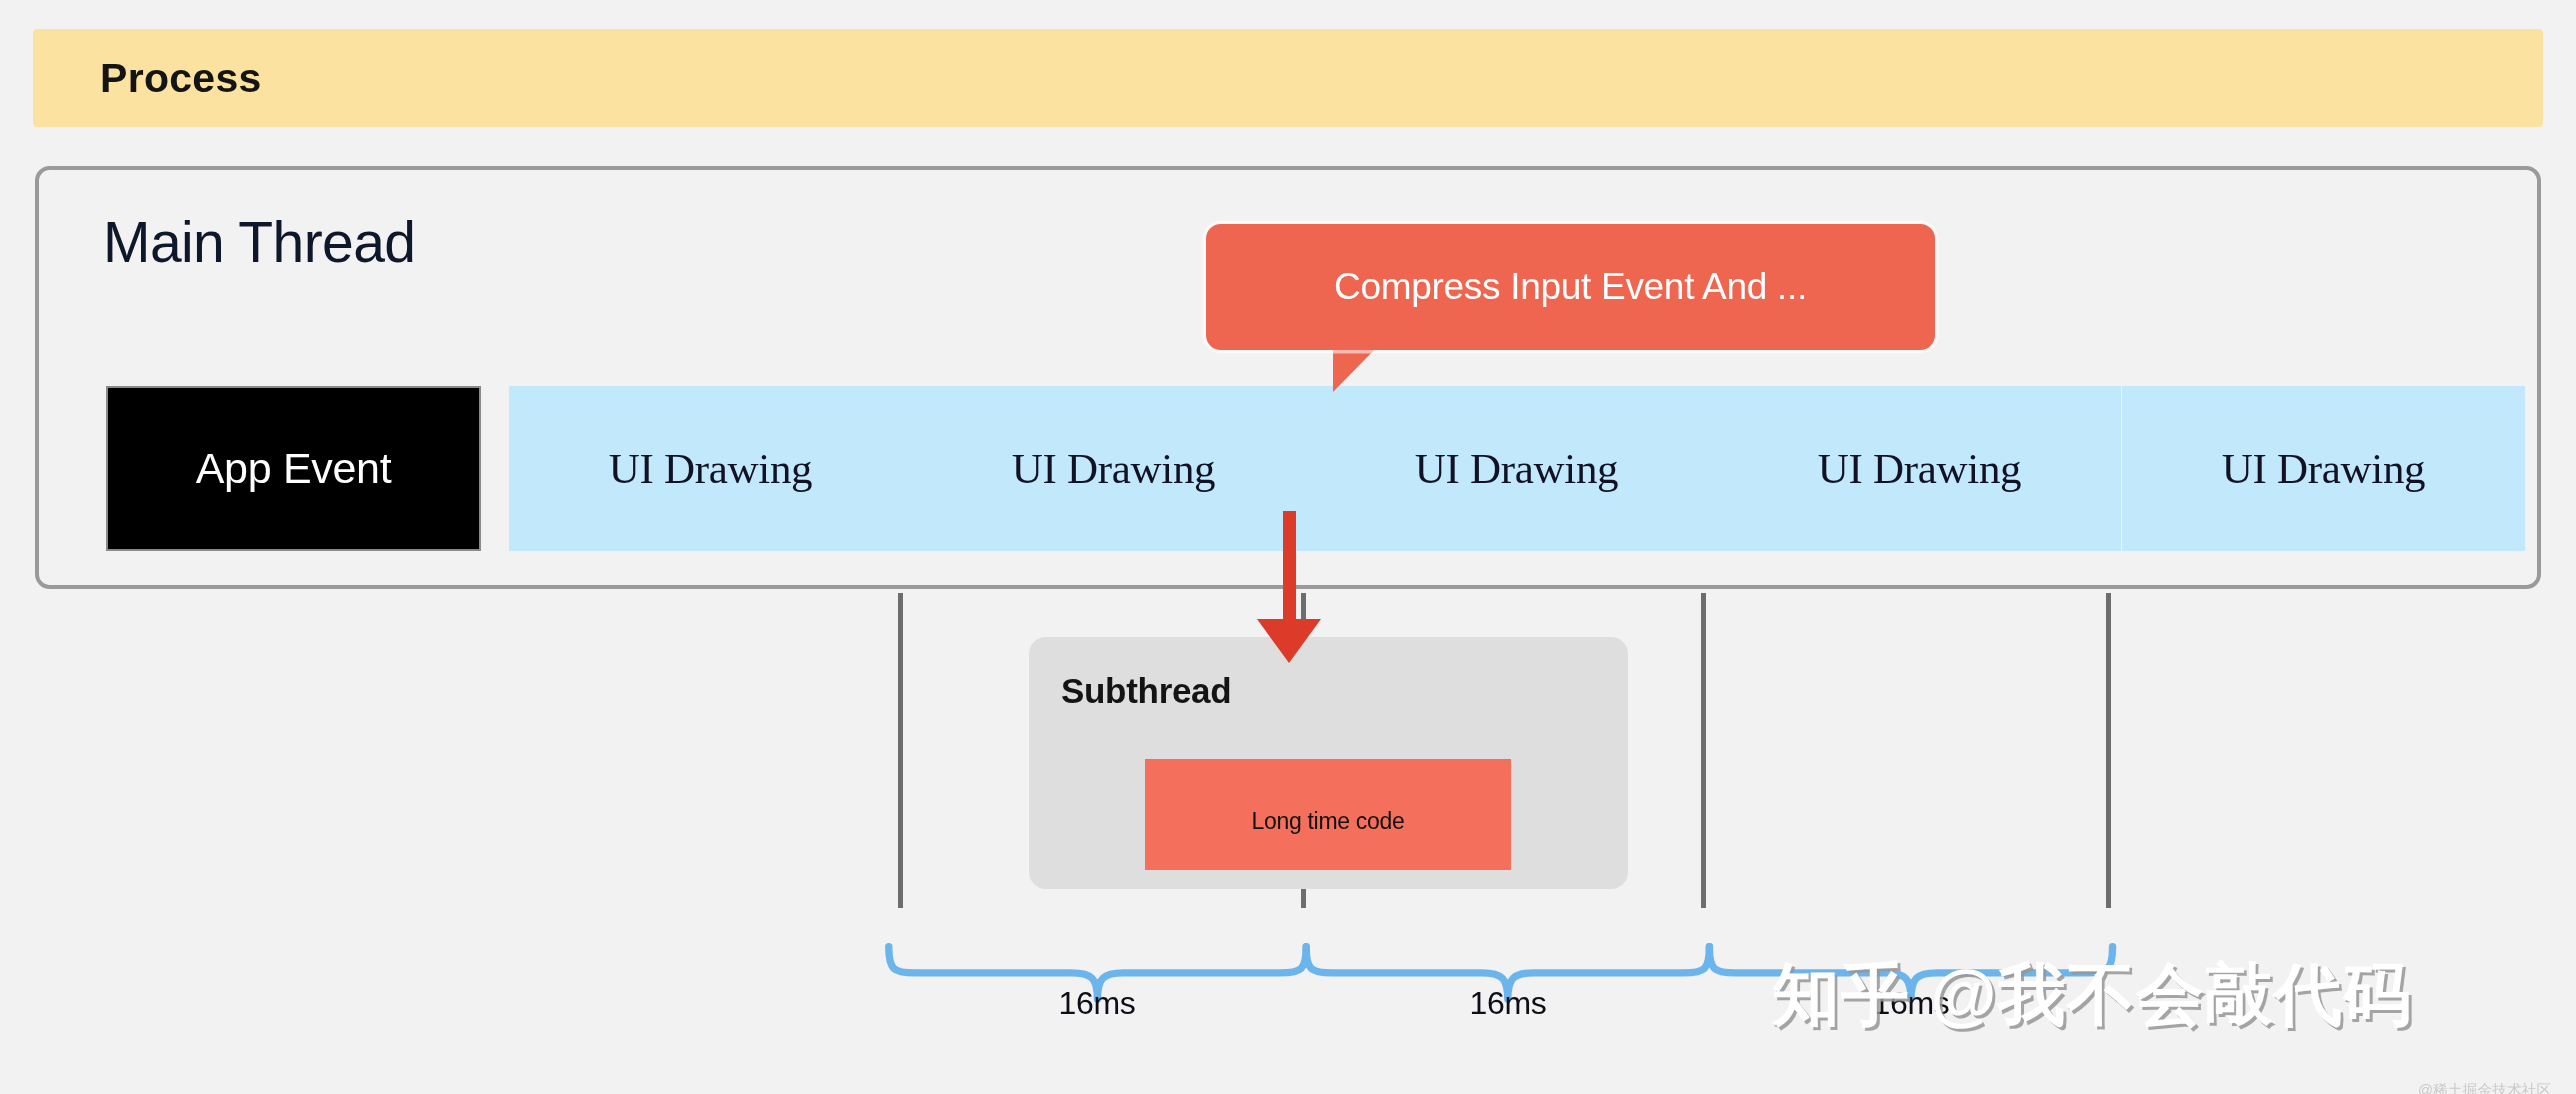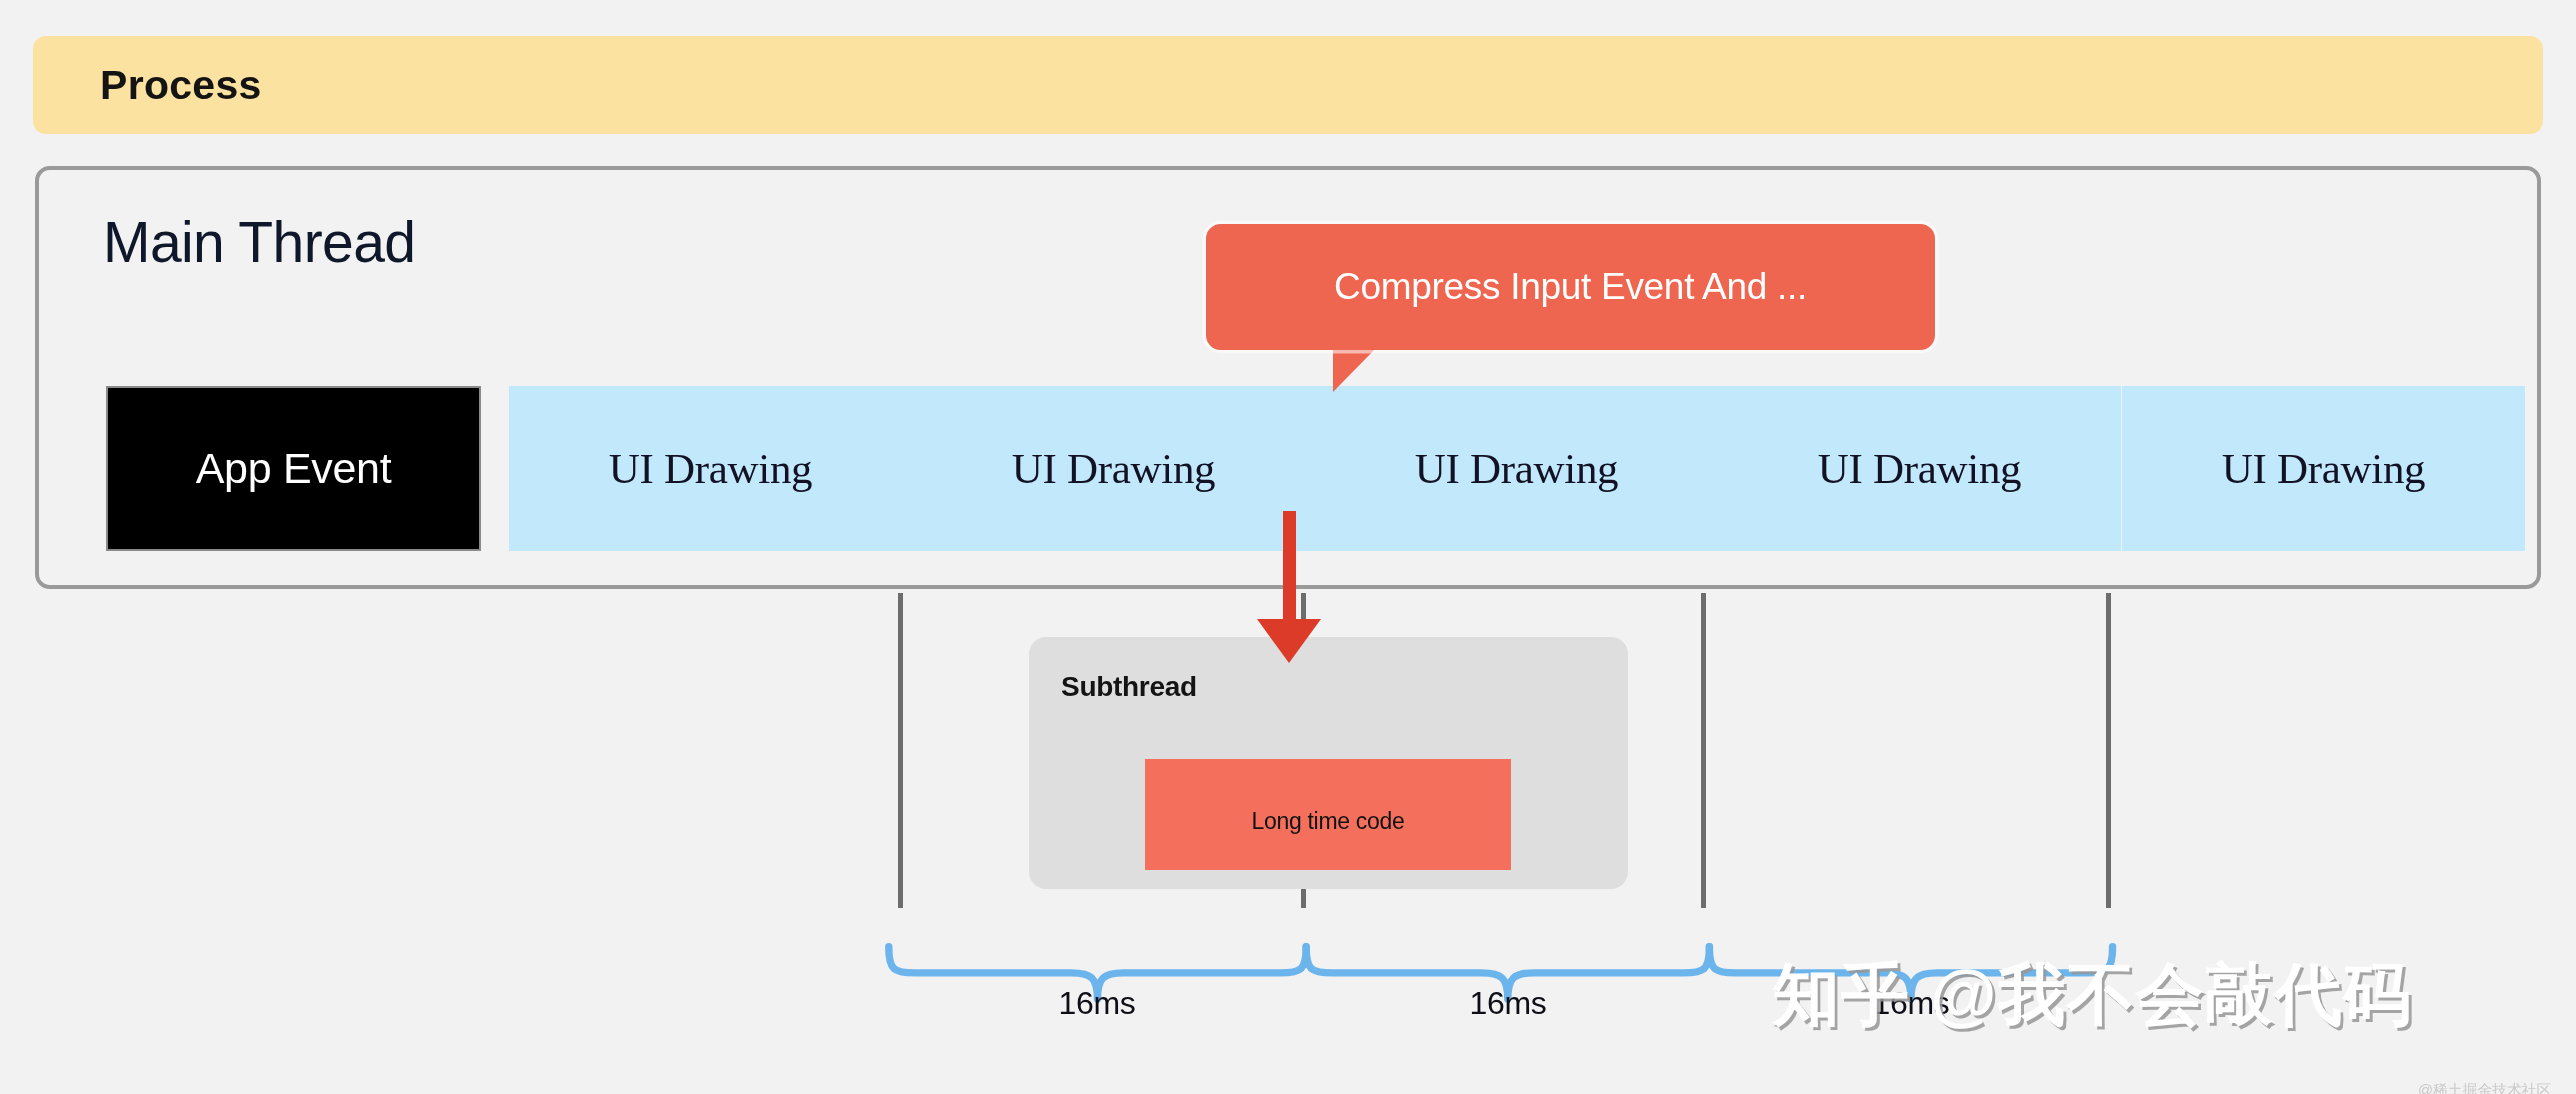--- a/index.html
+++ b/index.html
@@ -12,25 +12,25 @@
     height: 1094px;
     position: relative;
     overflow: hidden;
     font-family: "Liberation Sans", "DejaVu Sans", sans-serif;
   }
 
   
   #process-banner {
     position: absolute;
     left: 33px;
-    top: 36px;
+    top: 29px;
     width: 2510px;
     height: 98px;
     background: #fbe2a0;
-    border-radius: 13px;
+    border-radius: 4px;
     box-sizing: border-box;
   }
   #process-banner .banner-label {
     position: absolute;
     left: 67px;
     top: 50%;
     transform: translateY(-50%);
     font-size: 41px;
     font-weight: 700;
     color: #141414;
@@ -164,21 +164,21 @@
     width: 599px;
     height: 252px;
     background: #dedede;
     border-radius: 17px;
     z-index: 3;
   }
   #subthread-title {
     position: absolute;
     left: 1061px;
     top: 671px;
-    font-size: 28px;
+    font-size: 35px;
     font-weight: 700;
     color: #141414;
     letter-spacing: -0.3px;
     white-space: nowrap;
     z-index: 4;
   }
   #long-time-code {
     position: absolute;
     left: 1145px;
     top: 759px;

